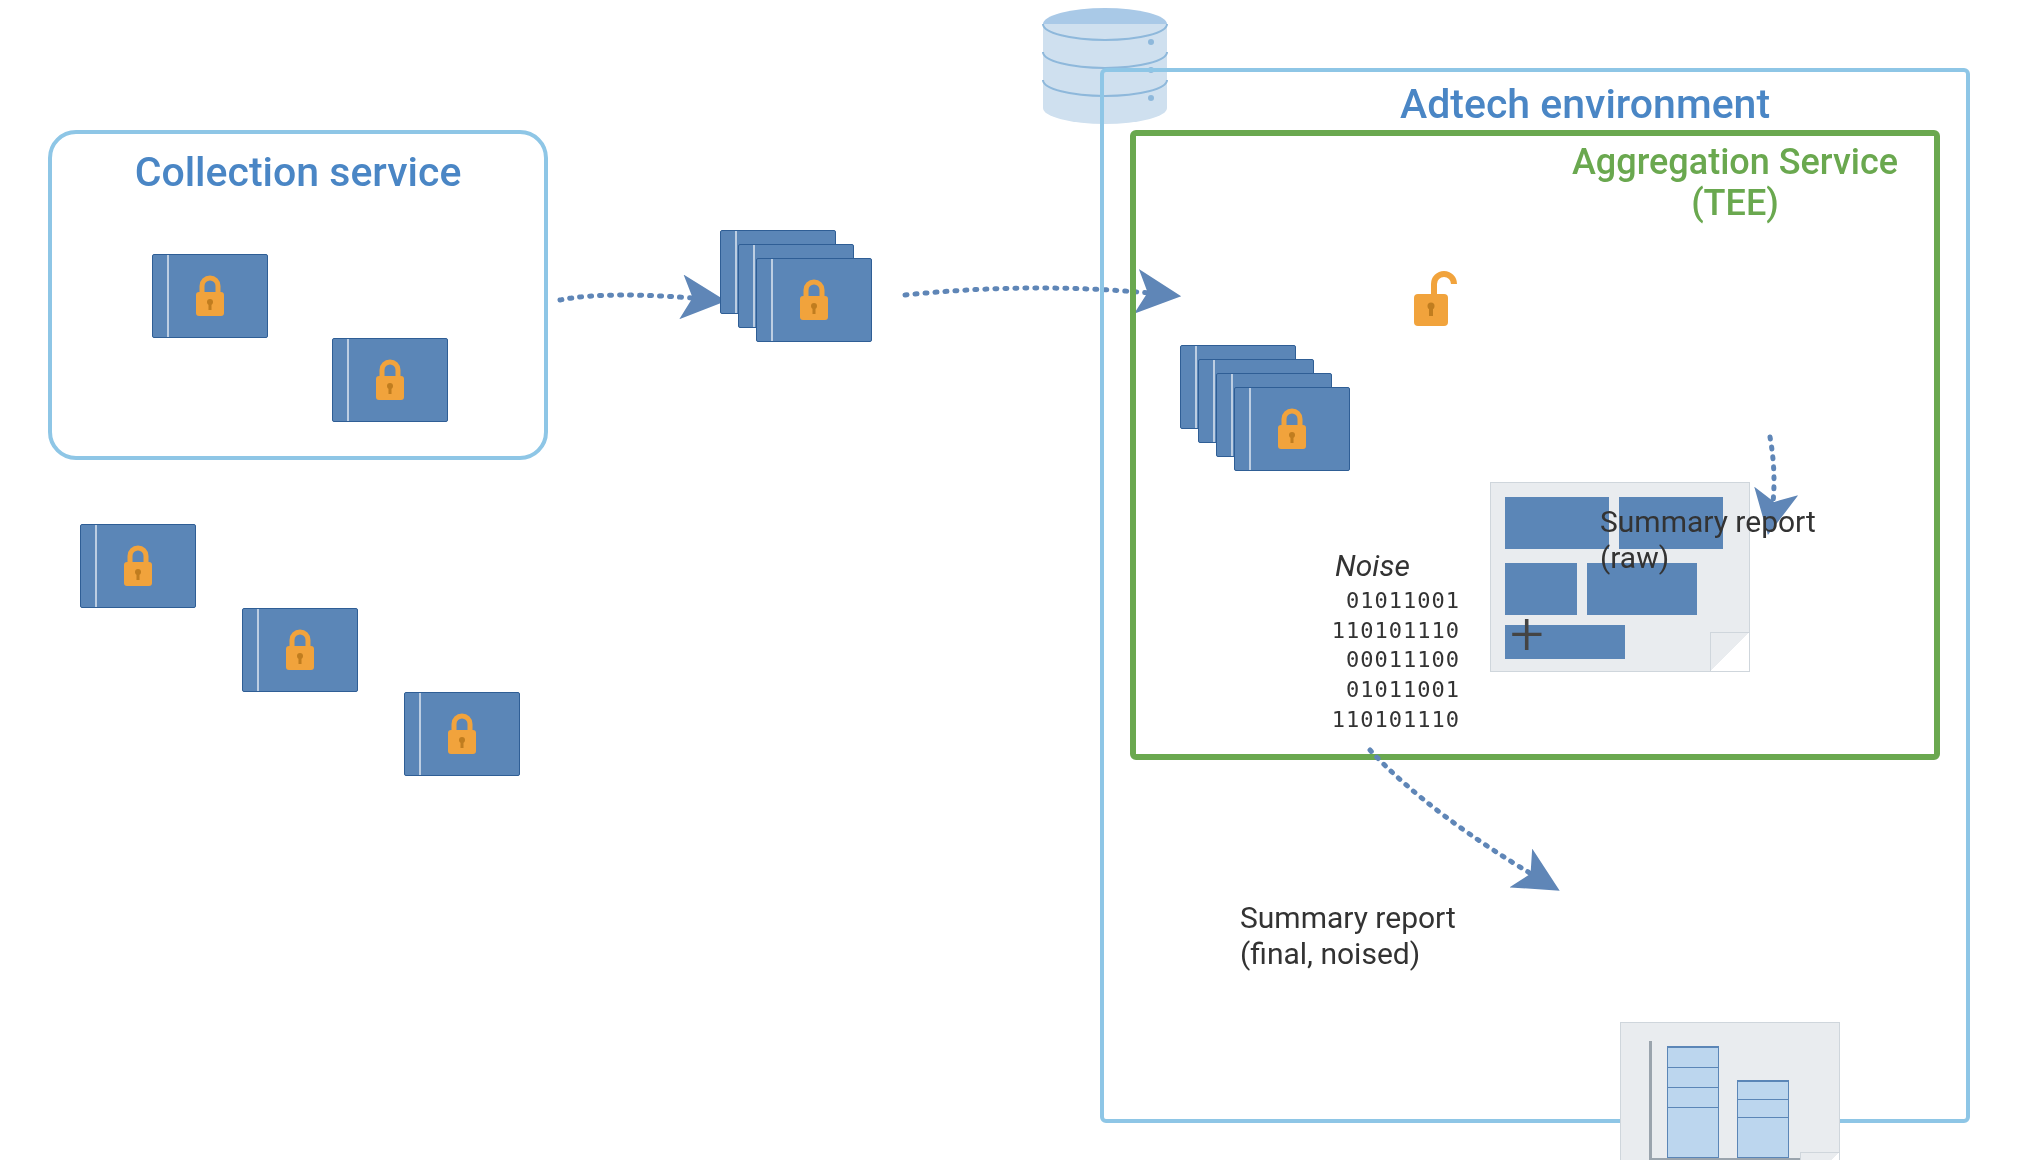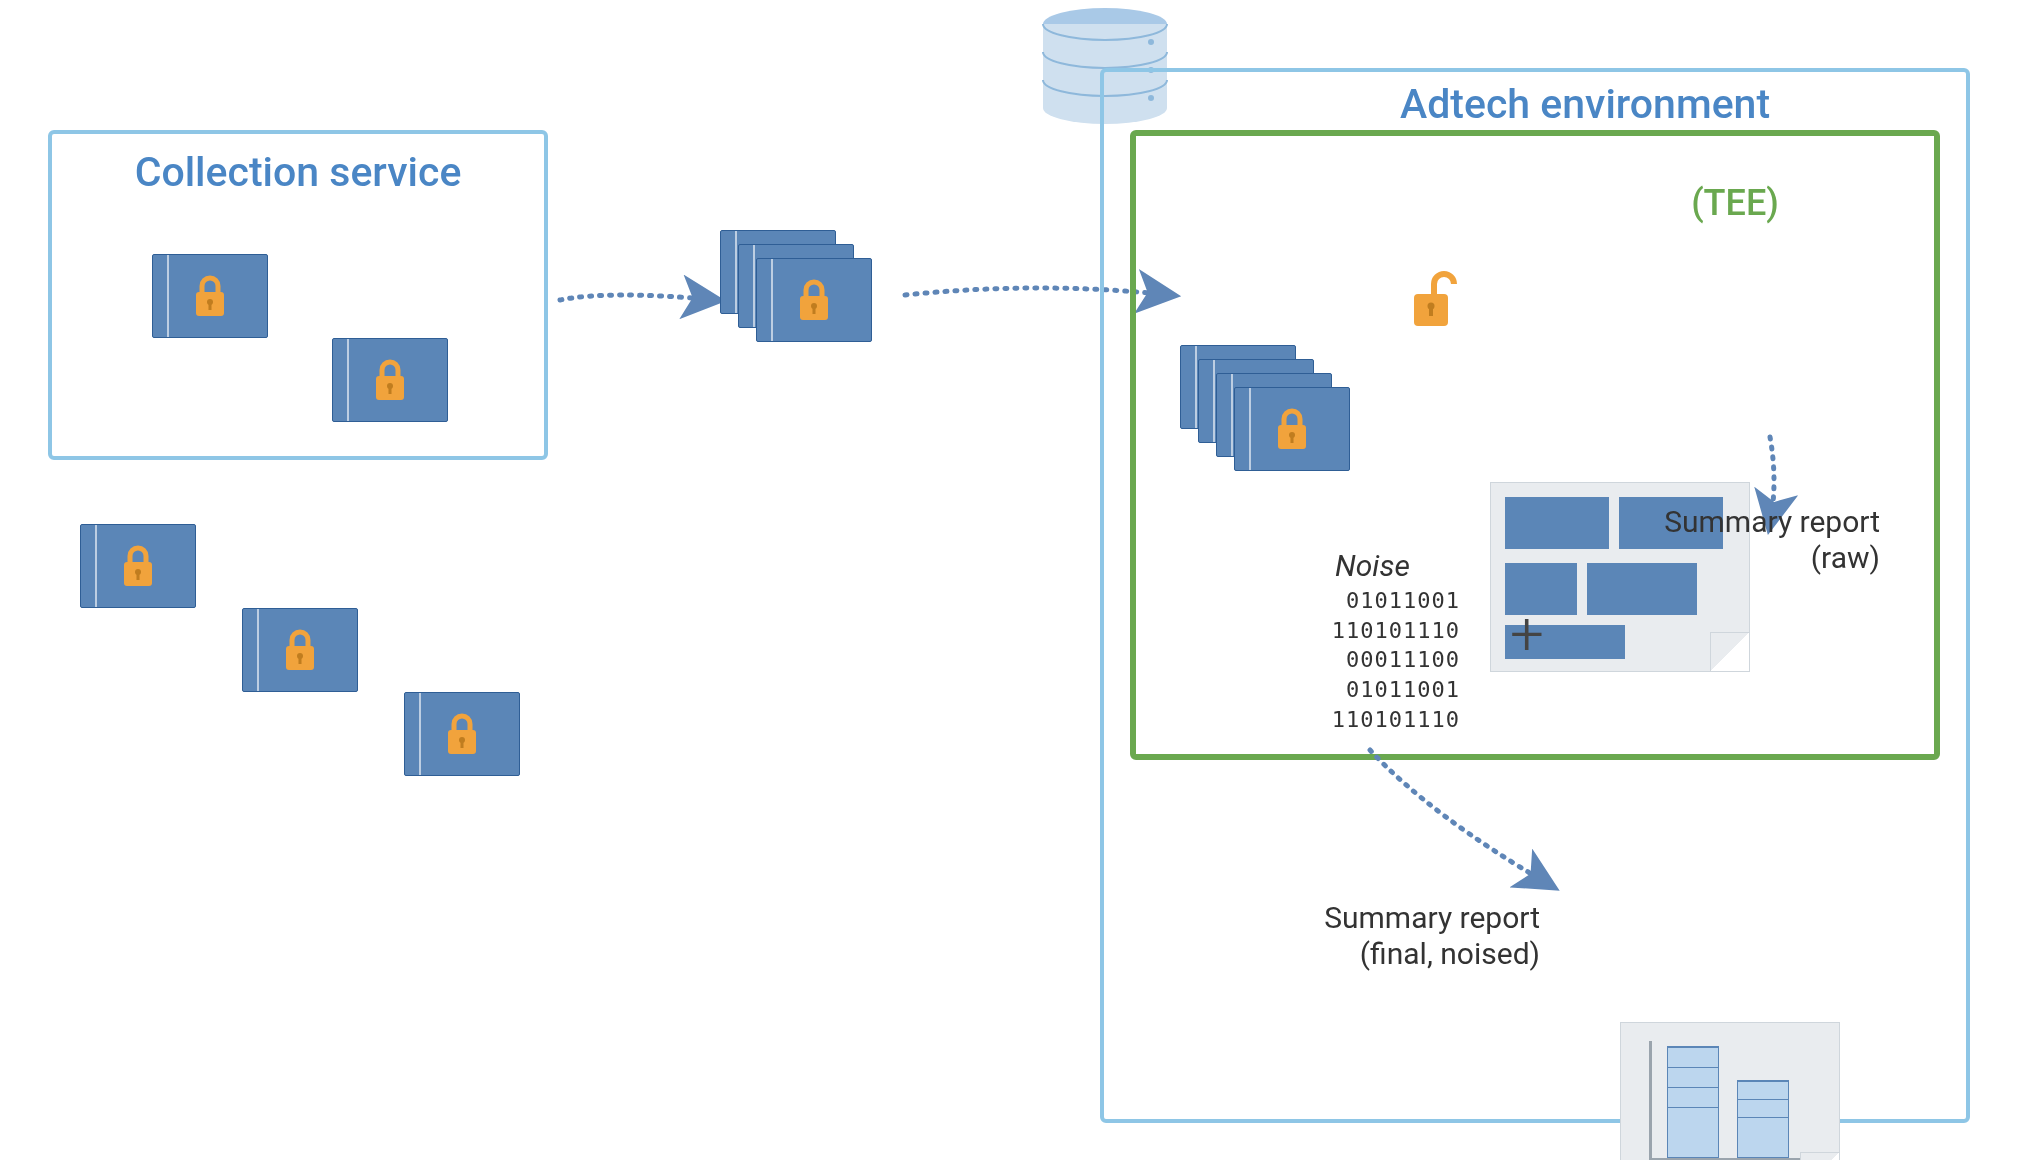--- a/index.html
+++ b/index.html
@@ -10,21 +10,21 @@
     height: 1160px;
     position: relative;
     overflow: hidden;
   }
   .abs { position: absolute; }
   .box-blue { border: 4px solid #8ec6e6; border-radius: 6px; }
   .box-green { border: 6px solid #6aa84f; border-radius: 6px; }
   .title-blue { color: #4a86c5; font-size: 41px; font-weight: 500; }
   .title-green { color: #6aa84f; font-size: 36px; font-weight: 500; text-align: center; line-height: 1.15; }
   .label { color: #333; font-size: 30px; }
-  .label-center { text-align: right; line-height: 1.2; }
+  .label-center { text-align: left; line-height: 1.2; }
   .plus { font-size: 60px; color: #444; font-weight: 300; }
   .noise-bits { font-family: "Lucida Console", Monaco, monospace; font-size: 22px; color: #333; letter-spacing: 1px; line-height: 1.35; text-align:right; }
 
   
   .locked {
     width: 116px; height: 84px; position: relative;
     background: #5b86b7; border: 1px solid #2f5e95;
     border-radius: 2px;
   }
   .locked::before {
@@ -85,21 +85,21 @@
 <body>
 
 <svg width="0" height="0" style="position:absolute">
   <defs>
     <marker id="ah" viewBox="0 0 12 12" refX="9" refY="6" markerWidth="9" markerHeight="9" orient="auto">
       <path d="M0,0 L12,6 L0,12 L3,6 Z" class="arrow-head"></path>
     </marker>
   </defs>
 </svg>
 
-<div class="abs box-blue" style="left:48px; top:130px; width:500px; height:330px;">
+<div class="abs box-blue" style="left:48px; top:130px; width:500px; height:330px;border-radius:28px;">
   <div class="abs title-blue" style="left:0; right:0; top:14px; text-align:center;">Collection service</div>
 
   <div class="abs locked" style="left:100px; top:120px;">
     <span class="lock">
       <svg width="36" height="44">
           <path d="M10 18 v-6 a8 8 0 0 1 16 0 v6" fill="none" stroke="#f1a33c" stroke-width="5"></path>
           <rect x="4" y="18" width="28" height="24" rx="3" fill="#f1a33c"></rect>
           <circle cx="18" cy="28" r="3" fill="#c07d1f"></circle>
           <rect x="16.5" y="28" width="3" height="8" fill="#c07d1f"></rect>
         </svg>
@@ -182,21 +182,21 @@
       <circle cx="116" cy="64" r="3" fill="#8eb8db"></circle>
       <circle cx="116" cy="92" r="3" fill="#8eb8db"></circle>
   </svg>
 </div>
 
 <div class="abs box-blue" style="left:1100px; top:68px; width:870px; height:1055px;"></div>
 <div class="abs title-blue" style="left:1400px; top:80px;">Adtech environment</div>
 
 <div class="abs box-green" style="left:1130px; top:130px; width:810px; height:630px;"></div>
 <div class="abs title-green" style="left:1540px; top:142px; width:390px;">
-  <br>
+  <span>Aggregation Service</span><br>
   <span>(TEE)</span>
 </div>
 
 <div class="abs stack stack4w" style="left:1180px; top:225px;">
   <div class="locked c3"></div>
   <div class="locked c2"></div>
   <div class="locked c1"></div>
   <div class="locked c0">
     <span class="lock">
       <svg width="36" height="44">

